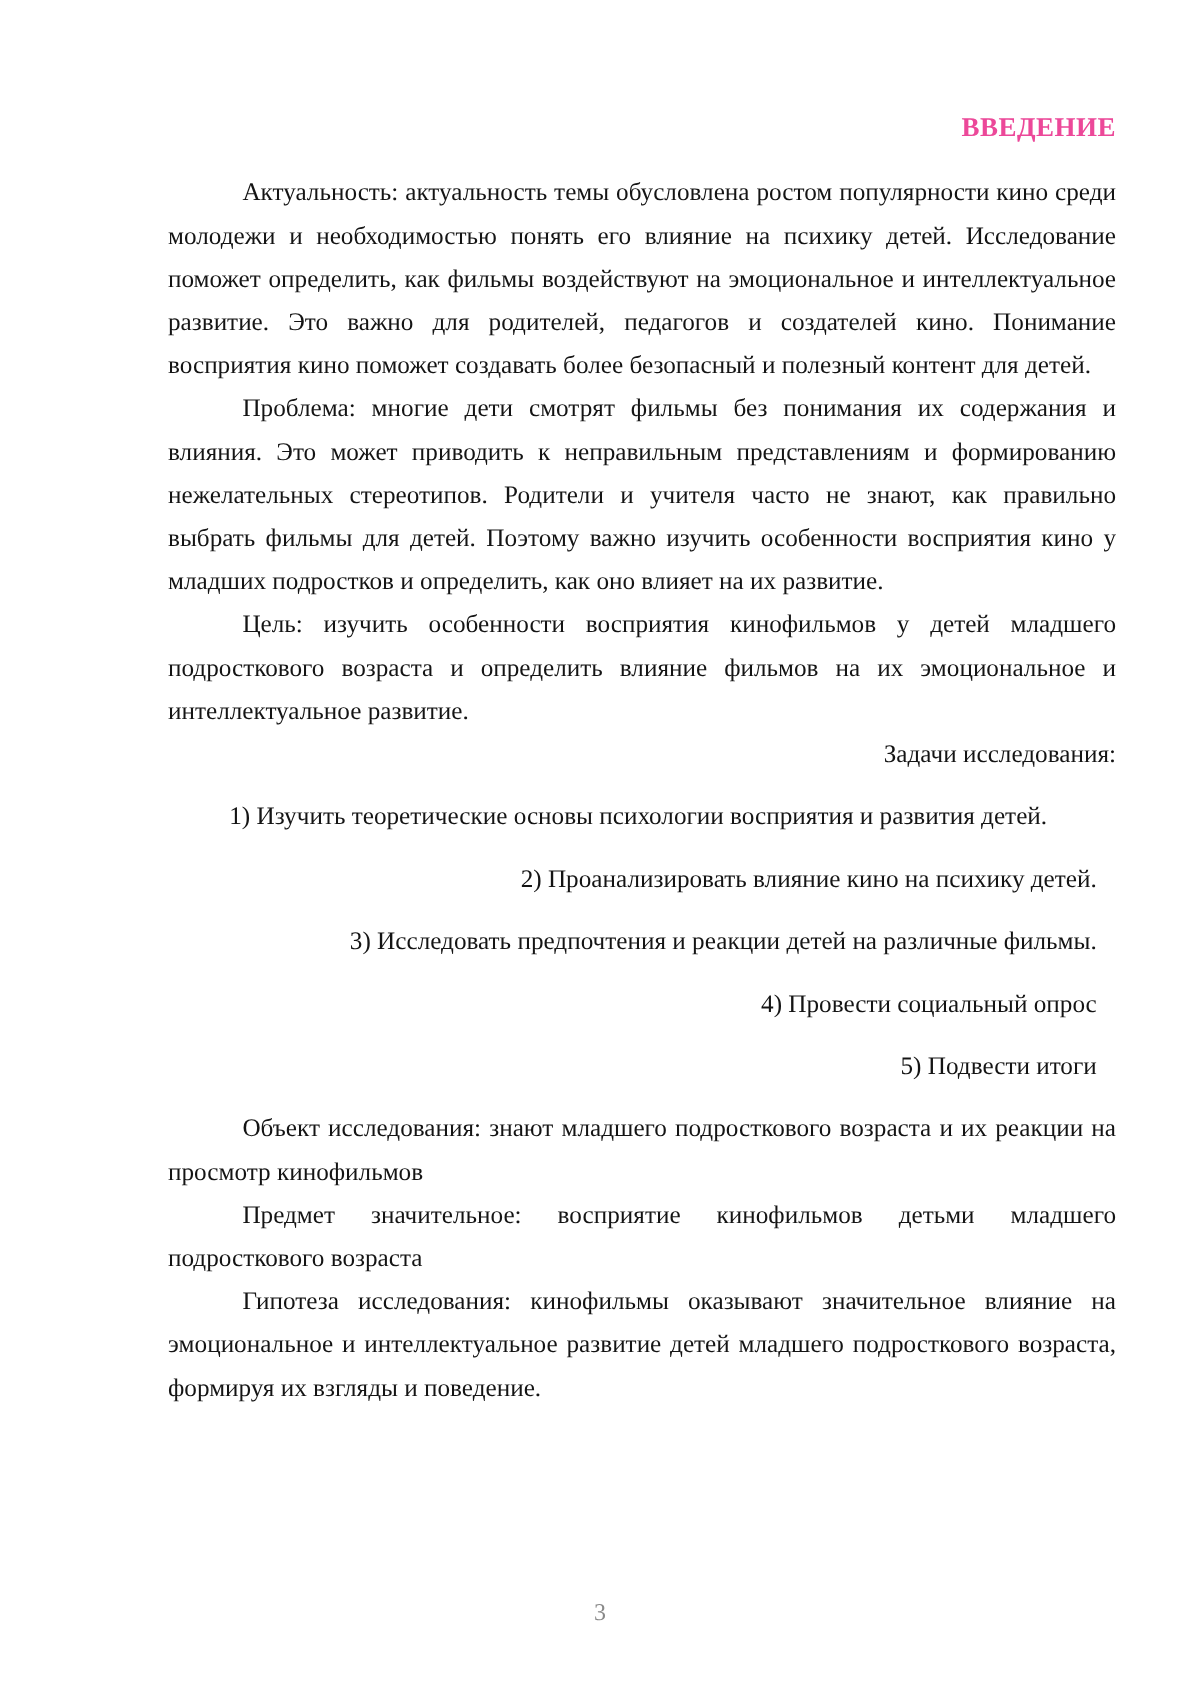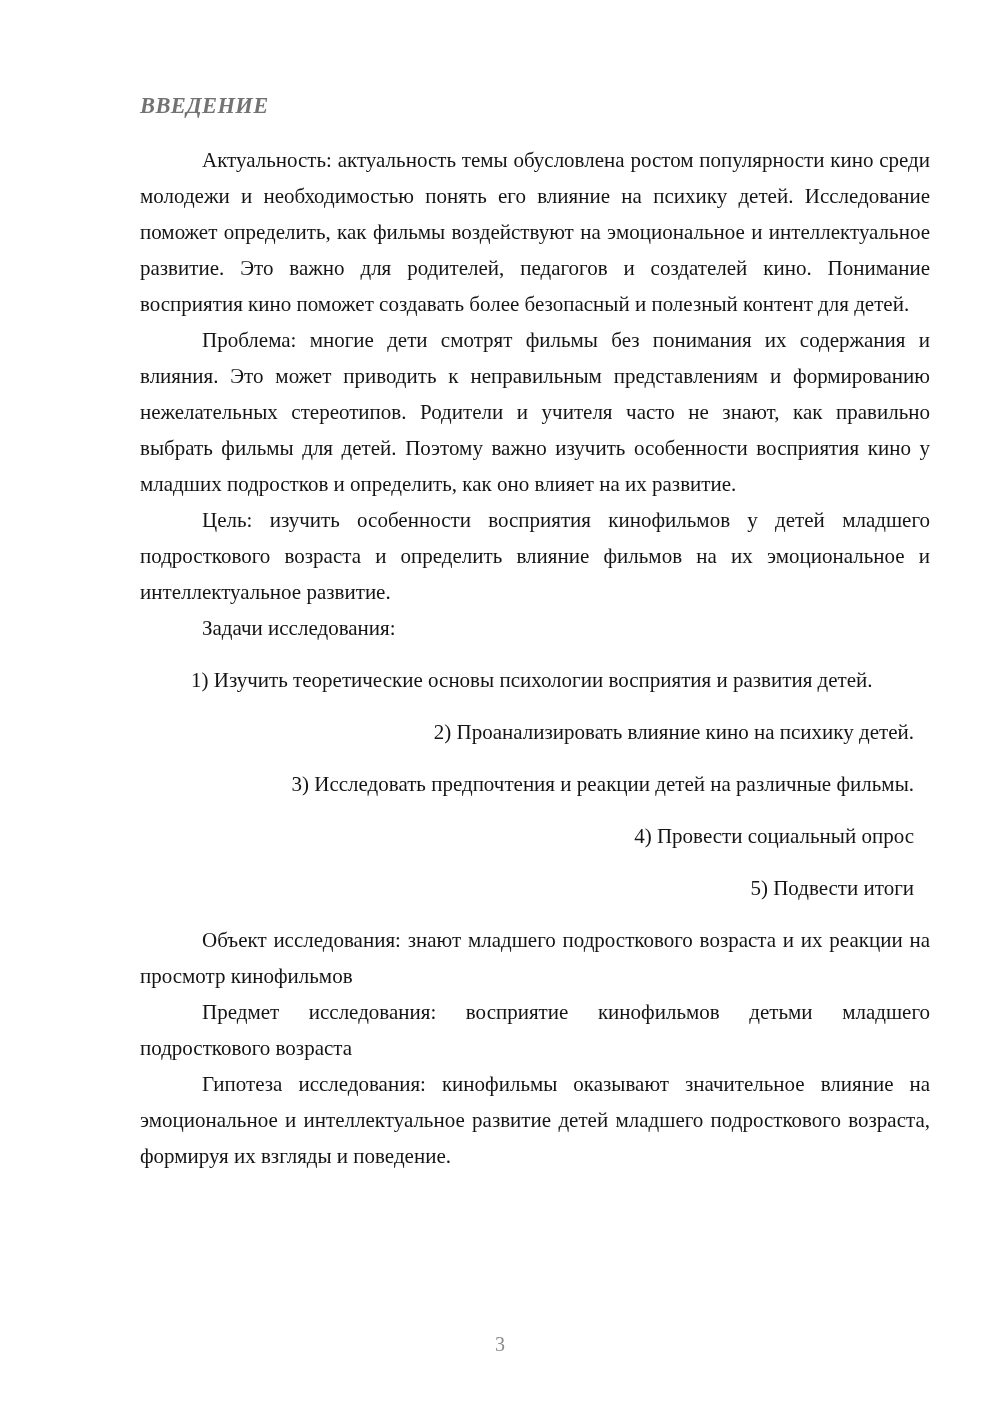--- a/index.html
+++ b/index.html
@@ -26,40 +26,39 @@
   }
   .content {
     position: absolute;
     left: 140px;
     top: 88px;
     width: 790px;
   }
   .doc-title {
     font-size: 22.5px;
     font-weight: bold;
-    text-align: left;
+    text-align: right;
     letter-spacing: 0.4px;
     line-height: 36px;
     margin: 0 0 18px 0;
-    color: #737373;
-    font-style: italic;
+    color: #ec4899;
   }
   p.body-par {
     font-size: 21px;
     line-height: 36px;
     text-align: justify;
     text-justify: inter-word;
     text-indent: 62px;
     margin: 0;
     hyphens: none;
     word-spacing: 0px;
     font-family: Liberation Serif, serif;
   }
   p.body-par.last-left {
-    text-align: left;
+    text-align: right;
   }
   p.list-item {
     font-size: 21px;
     line-height: 36px;
     text-align: justify;
     text-justify: inter-word;
     text-indent: 35px;
     margin: 16px;
   }
   p.list-item.plain {
@@ -99,21 +98,21 @@
     <p class="list-item plain">2) Проанализировать влияние кино на психику детей.</p>
 
     <p class="list-item plain">3) Исследовать предпочтения и реакции детей на различные фильмы.</p>
 
     <p class="list-item plain">4) Провести социальный опрос</p>
 
     <p class="list-item plain">5) Подвести итоги</p>
 
     <p class="body-par">Объект исследования: знают младшего подросткового возраста и их реакции на просмотр кинофильмов</p>
 
-    <p class="body-par">Предмет исследования: восприятие кинофильмов детьми младшего подросткового возраста</p>
+    <p class="body-par">Предмет значительное: восприятие кинофильмов детьми младшего подросткового возраста</p>
 
     <p class="body-par">Гипотеза исследования: кинофильмы оказывают значительное влияние на эмоциональное и интеллектуальное развитие детей младшего подросткового возраста, формируя их взгляды и поведение.</p>
 
   </div>
 
   <div class="page-number">3</div>
 
 </div>
 
 </body></html>

